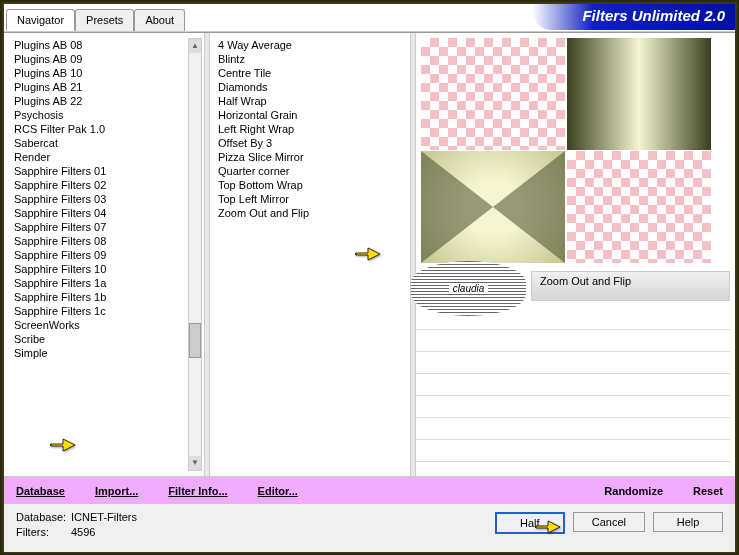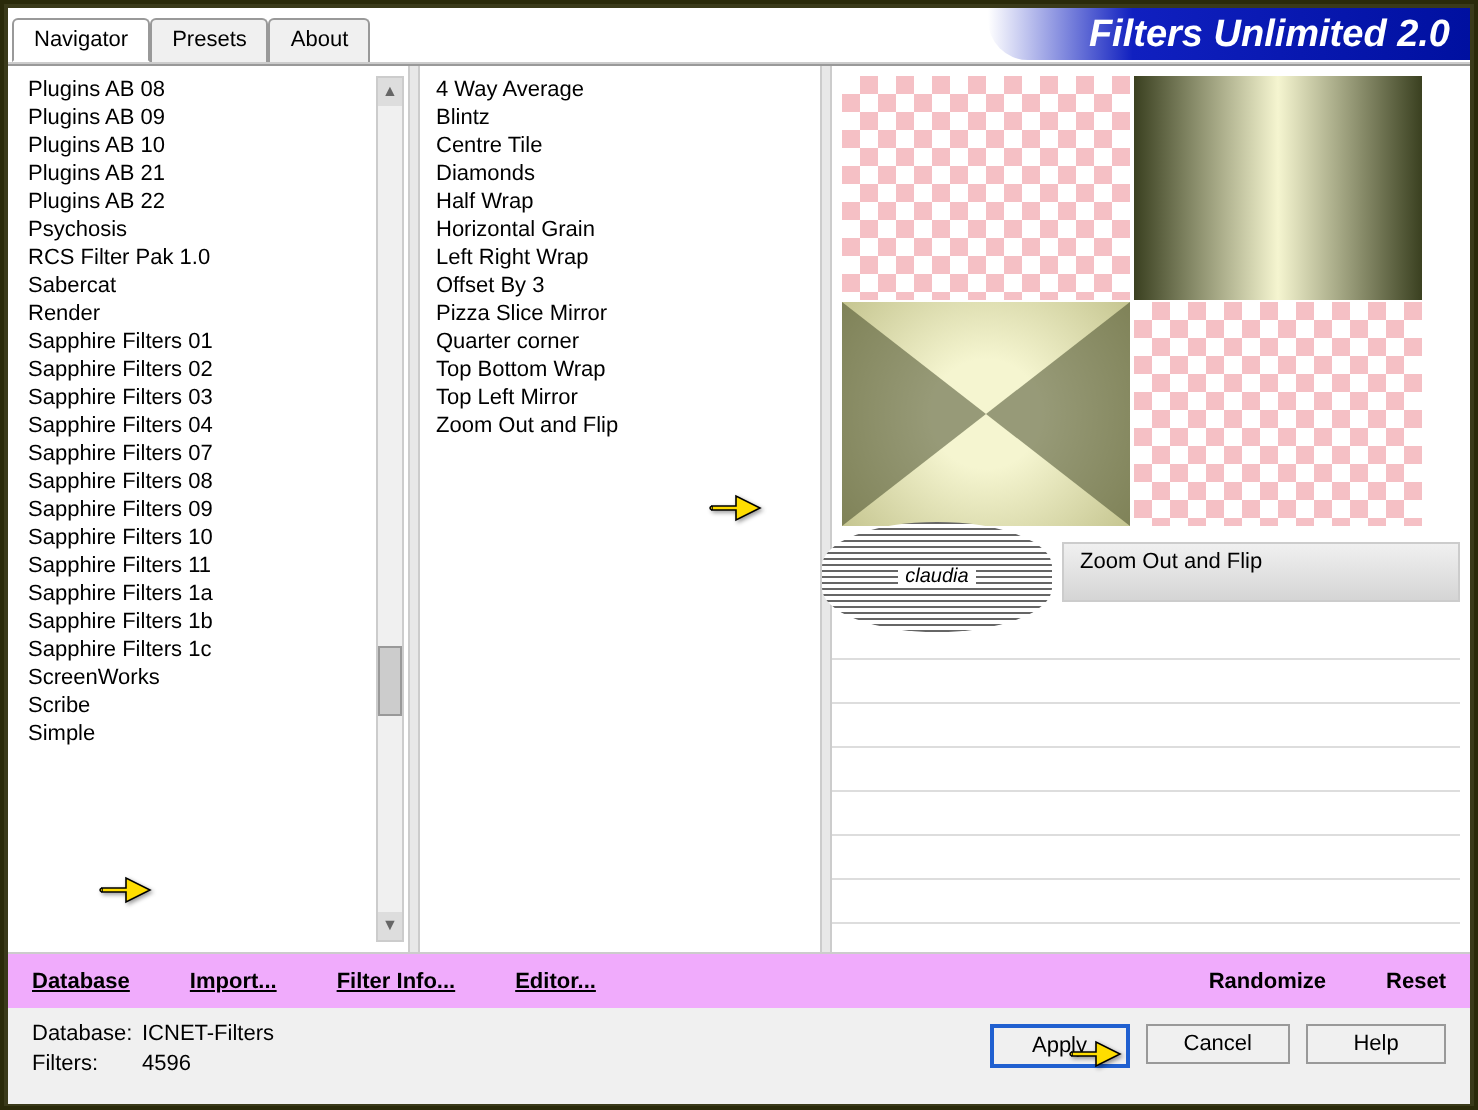--- a/index.html
+++ b/index.html
@@ -1,19 +1,19 @@
 <!DOCTYPE html>
 <html><head>
 <meta charset="utf-8">
 <style>
 *{box-sizing:border-box;margin:0;padding:0;font-family:Tahoma,Arial,sans-serif;font-size:11px}
 body{background:#2a2a0a;display:flex;justify-content:center;align-items:center;height:555px;width:739px;overflow:hidden}
 .frame{width:735px;height:551px;border:2px solid #3a3a1a;background:#f0f0f0;position:relative}
 .header{height:28px;background:#fff;position:relative;border-bottom:1px solid #ccc}
-.title-banner{position:absolute;right:0;top:0;height:26px;background:linear-gradient(90deg,#fff 0%,#1020c0 30%,#0010a0 100%);color:#fff;font-style:italic;font-weight:bold;font-size:19px;padding:3px 10px 0 50px;border-radius:0 0 0 20px}
+.title-banner{position:absolute;right:0;top:0;height:26px;background:linear-gradient(90deg,#fff 0%,#1020c0 30%,#0010a0 100%);color:#fff;font-style:italic;font-weight:bold;font-size:15px;padding:3px 10px 0 50px;border-radius:0 0 0 20px}
 .tabs{position:absolute;left:2px;top:4px;display:flex;gap:0}
 .tab{padding:4px 10px;border:1px solid #999;border-bottom:none;background:#f0f0f0;border-radius:3px 3px 0 0;cursor:pointer;position:relative;top:1px}
 .tab.active{background:#fff;z-index:2;border-bottom:1px solid #fff}
 .content{height:444px;background:#fff;display:flex;border-top:1px solid #999;position:relative}
 .col1{width:200px;border-right:0;position:relative;overflow:hidden}
 .plugin-list{position:absolute;left:10px;top:5px;right:16px;bottom:5px;overflow:hidden}
 .plugin-list div{padding:1px 0;color:#000;white-space:nowrap;cursor:pointer}
 .scrollbar{position:absolute;right:2px;top:5px;bottom:5px;width:14px;background:#f0f0f0;border:1px solid #ccc}
 .scroll-thumb{position:absolute;left:0;right:0;top:66%;height:35px;background:#ccc;border:1px solid #999}
 .scroll-arrow{position:absolute;left:0;right:0;height:14px;background:#ddd;text-align:center;font-size:8px;line-height:14px;color:#666}
@@ -82,21 +82,20 @@
         <div>Sabercat</div>
         <div>Render</div>
         <div>Sapphire Filters 01</div>
         <div>Sapphire Filters 02</div>
         <div>Sapphire Filters 03</div>
         <div>Sapphire Filters 04</div>
         <div>Sapphire Filters 07</div>
         <div>Sapphire Filters 08</div>
         <div>Sapphire Filters 09</div>
         <div>Sapphire Filters 10</div>
-        <div>Sapphire Filters 11</div>
         <div>Sapphire Filters 1a</div>
         <div>Sapphire Filters 1b</div>
         <div>Sapphire Filters 1c</div>
         <div>ScreenWorks</div>
         <div>Scribe</div>
         <div>Simple</div>
       </div>
       <div class="scrollbar">
         <div class="scroll-arrow up">▲</div>
         <div class="scroll-thumb"></div>
@@ -164,21 +163,21 @@
       <div class="info-row">
           <span class="info-label">Database:</span>
           <span>ICNET-Filters</span>
         </div>
       <div class="info-row">
           <span class="info-label">Filters:</span>
           <span>4596</span>
         </div>
     </div>
     <div class="buttons">
-      <div class="btn primary">Apply</div>
+      <div class="btn primary">Half</div>
       <div class="btn">Cancel</div>
       <div class="btn">Help</div>
     </div>
   </div>
 
   <div class="pointer p1"><svg viewBox="0 0 28 22">
         <path d="M2 10 L14 10 L14 5 L26 11 L14 17 L14 12 L2 12 Z" fill="#ffdd00" stroke="#000" stroke-width="0.8"></path>
         <path d="M2 10 Q0 11 2 12" fill="#ffdd00" stroke="#000" stroke-width="0.8"></path>
       </svg></div>
   <div class="pointer p2"><svg viewBox="0 0 28 22">

